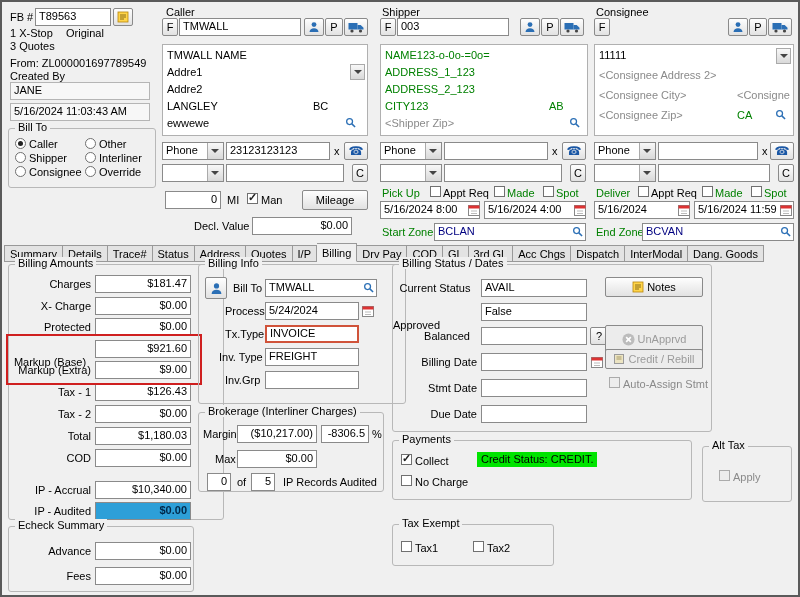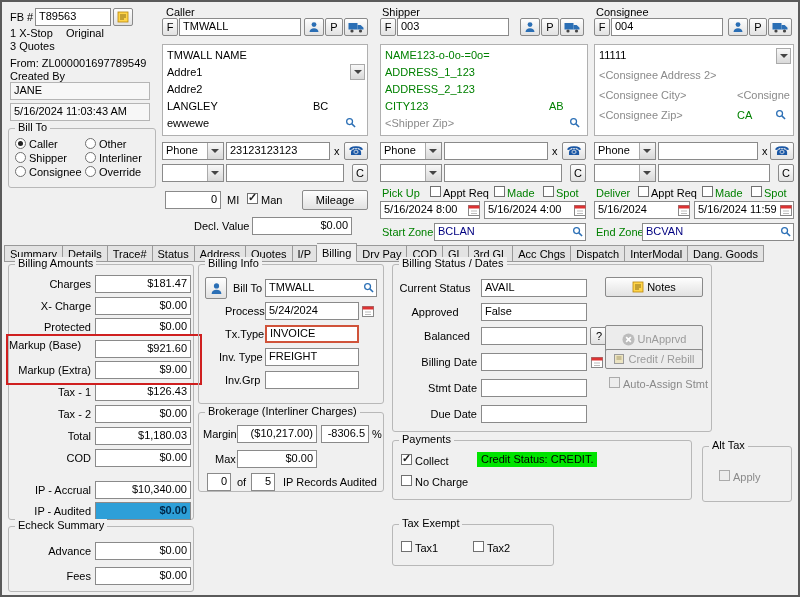--- a/index.html
+++ b/index.html
@@ -213,21 +213,20 @@
   <div class="fld navy" style="left:432px;top:221px;width:152px">BCLAN</div>
   <span class="icon" style="left:570px;top:224px">
     <svg width="11" height="11" viewBox="0 0 12 12">
         <circle cx="5" cy="5" r="3.2" fill="none" stroke="#2b6fb5" stroke-width="1.4"></circle>
         <line x1="7.5" y1="7.5" x2="11" y2="11" stroke="#2b6fb5" stroke-width="1.6"></line>
       </svg>
   </span>
 
   <span class="lbl" style="left:594px;top:4px">Consignee</span>
   <div class="btn" style="left:592px;top:16px;width:16px;height:18px">F</div>
-  <div class="fld" style="left:609px;top:16px;width:112px">004</div>
   <div class="btn" style="left:726px;top:16px;width:20px;height:18px">
     <svg width="12" height="12" viewBox="0 0 12 12">
         <circle cx="6" cy="3.6" r="2.4" fill="#2b6fb5"></circle>
         <path d="M1.5 11c0-2.5 2-3.8 4.5-3.8s4.5 1.3 4.5 3.8z" fill="#2b6fb5"></path>
       </svg>
   </div>
   <div class="btn" style="left:747px;top:16px;width:18px;height:18px">P</div>
   <div class="btn" style="left:766px;top:16px;width:24px;height:18px">
     <svg width="16" height="11" viewBox="0 0 16 11">
         <rect x="0.5" y="1" width="9" height="6.5" fill="#2b6fb5"></rect>
@@ -311,29 +310,29 @@
     <span class="tab">Drv Pay</span>
     <span class="tab">COD</span>
     <span class="tab">GL</span>
     <span class="tab">3rd GL</span>
     <span class="tab">Acc Chgs</span>
     <span class="tab">Dispatch</span>
     <span class="tab">InterModal</span>
     <span class="tab">Dang. Goods</span>
   </div>
 
-  <div class="grp" style="left:6px;top:262px;width:186px;height:256px">
+  <div class="grp" style="left:6px;top:262px;width:216px;height:256px">
     <span class="grp-title">Billing Amounts</span>
     <span class="lbl" style="left:0;top:13px;width:82px;text-align:right">Charges</span>
     <div class="fld right" style="left:86px;top:10px;width:96px">$181.47</div>
     <span class="lbl" style="left:0;top:35px;width:82px;text-align:right">X- Charge</span>
     <div class="fld right" style="left:86px;top:32px;width:96px">$0.00</div>
     <span class="lbl" style="left:0;top:56px;width:82px;text-align:right">Protected</span>
     <div class="fld right" style="left:86px;top:53px;width:96px">$0.00</div>
-    <span class="lbl" style="left:0;top:74px;width:82px;text-align:left">Markup (Base)</span>
+    <span class="lbl" style="left:0;top:91px;width:82px;text-align:center">Markup (Base)</span>
     <div class="fld right" style="left:86px;top:75px;width:96px">$921.60</div>
     <span class="lbl" style="left:0;top:99px;width:82px;text-align:right">Markup (Extra)</span>
     <div class="fld right" style="left:86px;top:96px;width:96px">$9.00</div>
     <span class="lbl" style="left:0;top:121px;width:82px;text-align:right">Tax - 1</span>
     <div class="fld right" style="left:86px;top:118px;width:96px">$126.43</div>
     <span class="lbl" style="left:0;top:143px;width:82px;text-align:right">Tax - 2</span>
     <div class="fld right" style="left:86px;top:140px;width:96px">$0.00</div>
     <span class="lbl" style="left:0;top:165px;width:82px;text-align:right">Total</span>
     <div class="fld right" style="left:86px;top:162px;width:96px">$1,180.03</div>
     <span class="lbl" style="left:0;top:187px;width:82px;text-align:right">COD</span>
@@ -347,21 +346,21 @@
   <div class="red-annot" style="left:4px;top:332px;width:192px;height:47px"></div>
 
   <div class="grp" style="left:6px;top:524px;width:186px;height:66px">
     <span class="grp-title">Echeck Summary</span>
     <span class="lbl" style="left:0;top:18px;width:82px;text-align:right">Advance</span>
     <div class="fld right" style="left:86px;top:15px;width:96px">$0.00</div>
     <span class="lbl" style="left:0;top:43px;width:82px;text-align:right">Fees</span>
     <div class="fld right" style="left:86px;top:40px;width:96px">$0.00</div>
   </div>
 
-  <div class="grp" style="left:196px;top:262px;width:186px;height:140px">
+  <div class="grp" style="left:196px;top:262px;width:208px;height:140px">
     <span class="grp-title">Billing Info</span>
     <div class="btn" style="left:6px;top:12px;width:22px;height:22px;position:absolute">
       <svg width="13" height="13" viewBox="0 0 12 12">
           <circle cx="6" cy="3.6" r="2.4" fill="#2b6fb5"></circle>
           <path d="M1.5 11c0-2.5 2-3.8 4.5-3.8s4.5 1.3 4.5 3.8z" fill="#2b6fb5"></path>
         </svg>
     </div>
     <span class="lbl" style="left:34px;top:17px">Bill To</span>
     <div class="fld" style="left:66px;top:14px;width:112px">TMWALL</div>
     <span class="icon" style="left:164px;top:17px">
@@ -399,21 +398,21 @@
     <div class="fld right" style="left:8px;top:60px;width:24px">0</div>
     <span class="lbl" style="left:38px;top:63px">of</span>
     <div class="fld right" style="left:52px;top:60px;width:24px">5</div>
     <span class="lbl" style="left:84px;top:63px">IP Records Audited</span>
   </div>
 
   <div class="grp" style="left:390px;top:262px;width:320px;height:168px">
     <span class="grp-title">Billing Status / Dates</span>
     <span class="lbl" style="left:0;top:17px;width:84px;text-align:center">Current Status</span>
     <div class="fld" style="left:88px;top:14px;width:106px">AVAIL</div>
-    <span class="lbl" style="left:0;top:41px;width:84px;text-align:center">Approved</span>
+    <span class="lbl" style="left:0;top:54px;width:84px;text-align:left">Approved</span>
     <div class="fld" style="left:88px;top:38px;width:106px">False</div>
     <span class="lbl" style="left:12px;top:65px;width:84px;text-align:center">Balanced</span>
     <div class="fld" style="left:88px;top:62px;width:106px"></div>
     <div class="btn" style="left:197px;top:62px;width:18px;height:18px;position:absolute">?</div>
     <span class="lbl" style="left:0;top:91px;width:84px;text-align:right">Billing Date</span>
     <div class="fld" style="left:88px;top:88px;width:106px"></div>
     <span class="icon" style="left:198px;top:91px">
       <svg width="12" height="12" viewBox="0 0 12 12">
           <rect x="0.5" y="1.5" width="11" height="10" fill="#fff" stroke="#888"></rect>
           <rect x="0.5" y="1.5" width="11" height="3" fill="#d33"></rect>

